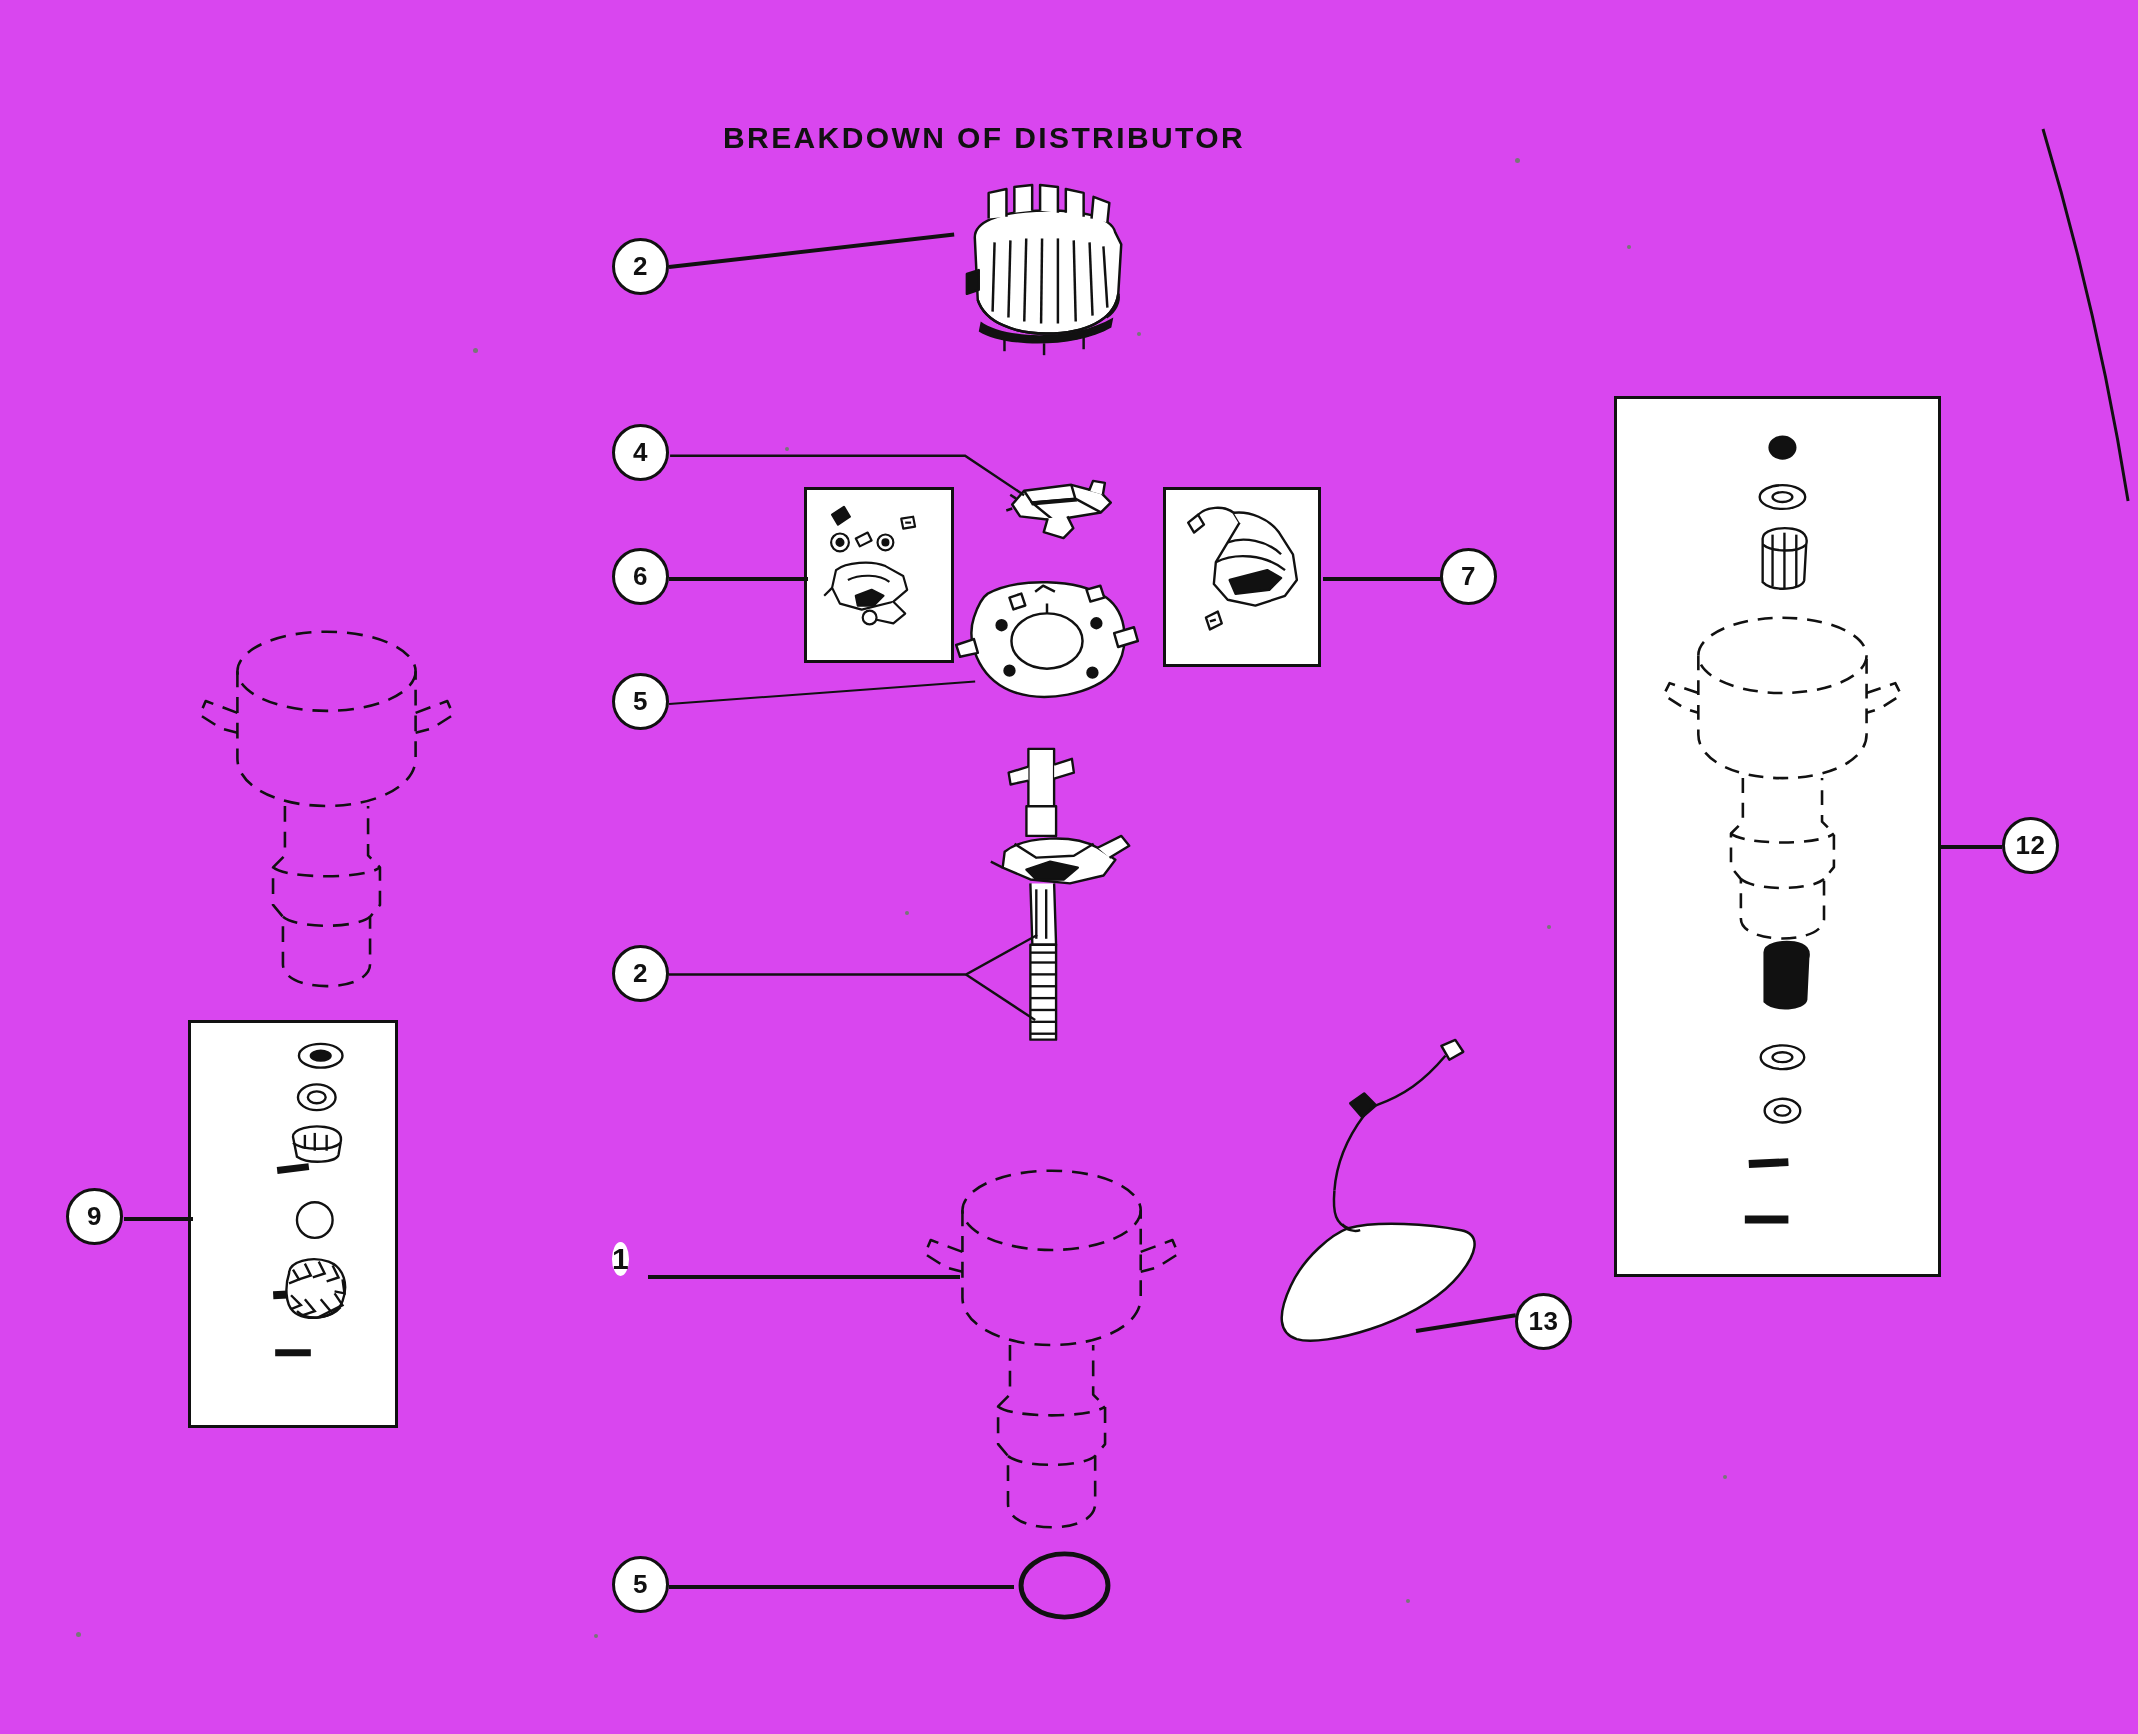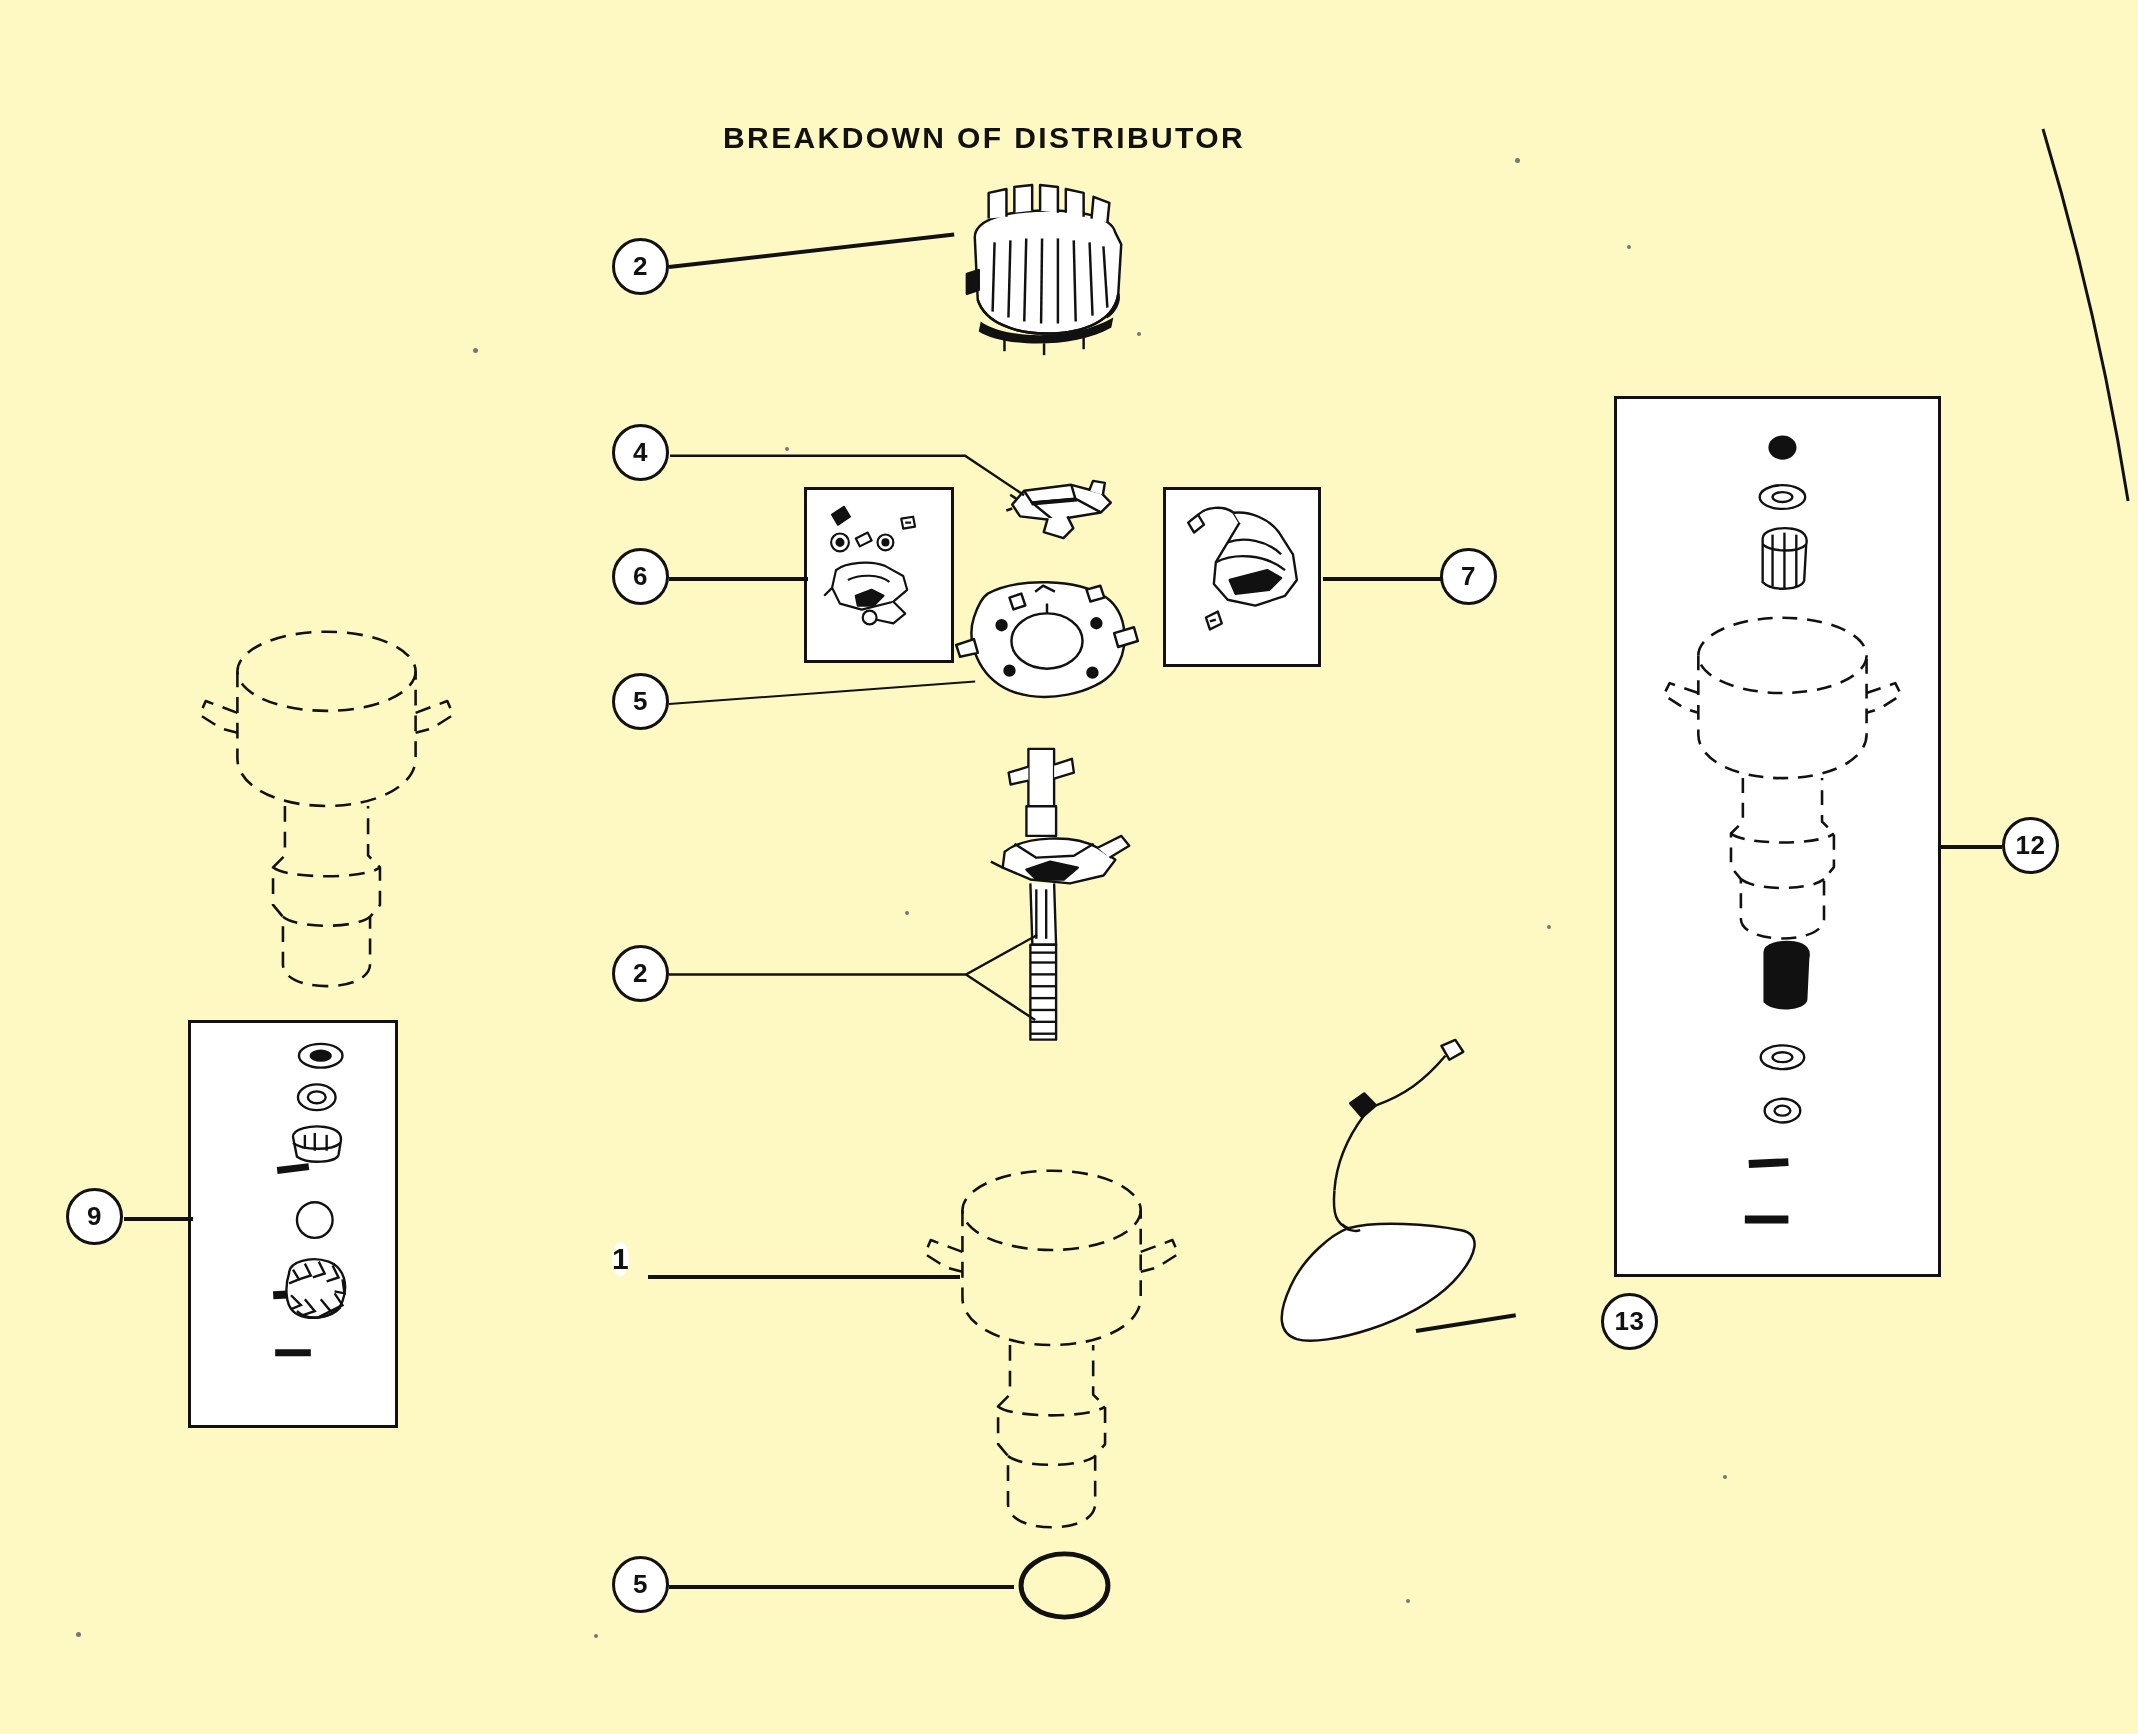--- a/index.html
+++ b/index.html
@@ -7,21 +7,21 @@
     padding: 0;
     background: #ffffff;
   }
   body {
     font-family: "Liberation Sans", sans-serif;
   }
   #page {
     position: relative;
     width: 2138px;
     height: 1735px;
-    background: #fef9c3;
+    background: #d946ef;
     overflow: hidden;
   }
   #diagram-title {
     position: absolute;
     left: 723px;
     top: 121px;
     font-size: 30px;
     font-weight: bold;
     letter-spacing: 2.4px;
     color: #111;
@@ -348,21 +348,21 @@
       <path d="M188,16 L202,10 L210,22 L196,30 Z" fill="#fff"></path>
       <path d="M192,26 C170,52 150,66 122,76"></path>
       <path d="M122,76 L110,64 L96,74 L108,88 Z" fill="#111"></path>
       <path d="M110,86 C92,110 82,134 80,162"></path>
       <path d="M80,162 C78,186 82,196 94,200"></path>
       <path d="M94,200 C78,206 50,228 36,258 C22,288 24,306 42,312 C70,320 160,296 200,254 C226,226 228,206 208,202 C176,196 124,192 94,200 Z" fill="#fff"></path>
       <path d="M88,196 C92,202 100,204 106,202"></path>
     </g>
   </svg>
 
-  <div class="callout" style="left:1601px;top:1293px;">
+  <div class="callout" style="left:1515px;top:1293px;">
     <span>13</span>
   </div>
   <div class="leader thick" style="left:1416px;top:1329px;width:101px;transform:rotate(-9deg);transform-origin:left center;"></div>
 
   <svg class="part" style="left:1010px;top:1546px;" width="109" height="79" viewBox="0 0 110 80">
     <ellipse cx="55" cy="40" rx="44" ry="32" fill="none" stroke="#111" stroke-width="5"></ellipse>
   </svg>
 
   <div class="callout" style="left:612px;top:1556px;">
     <span>5</span>

